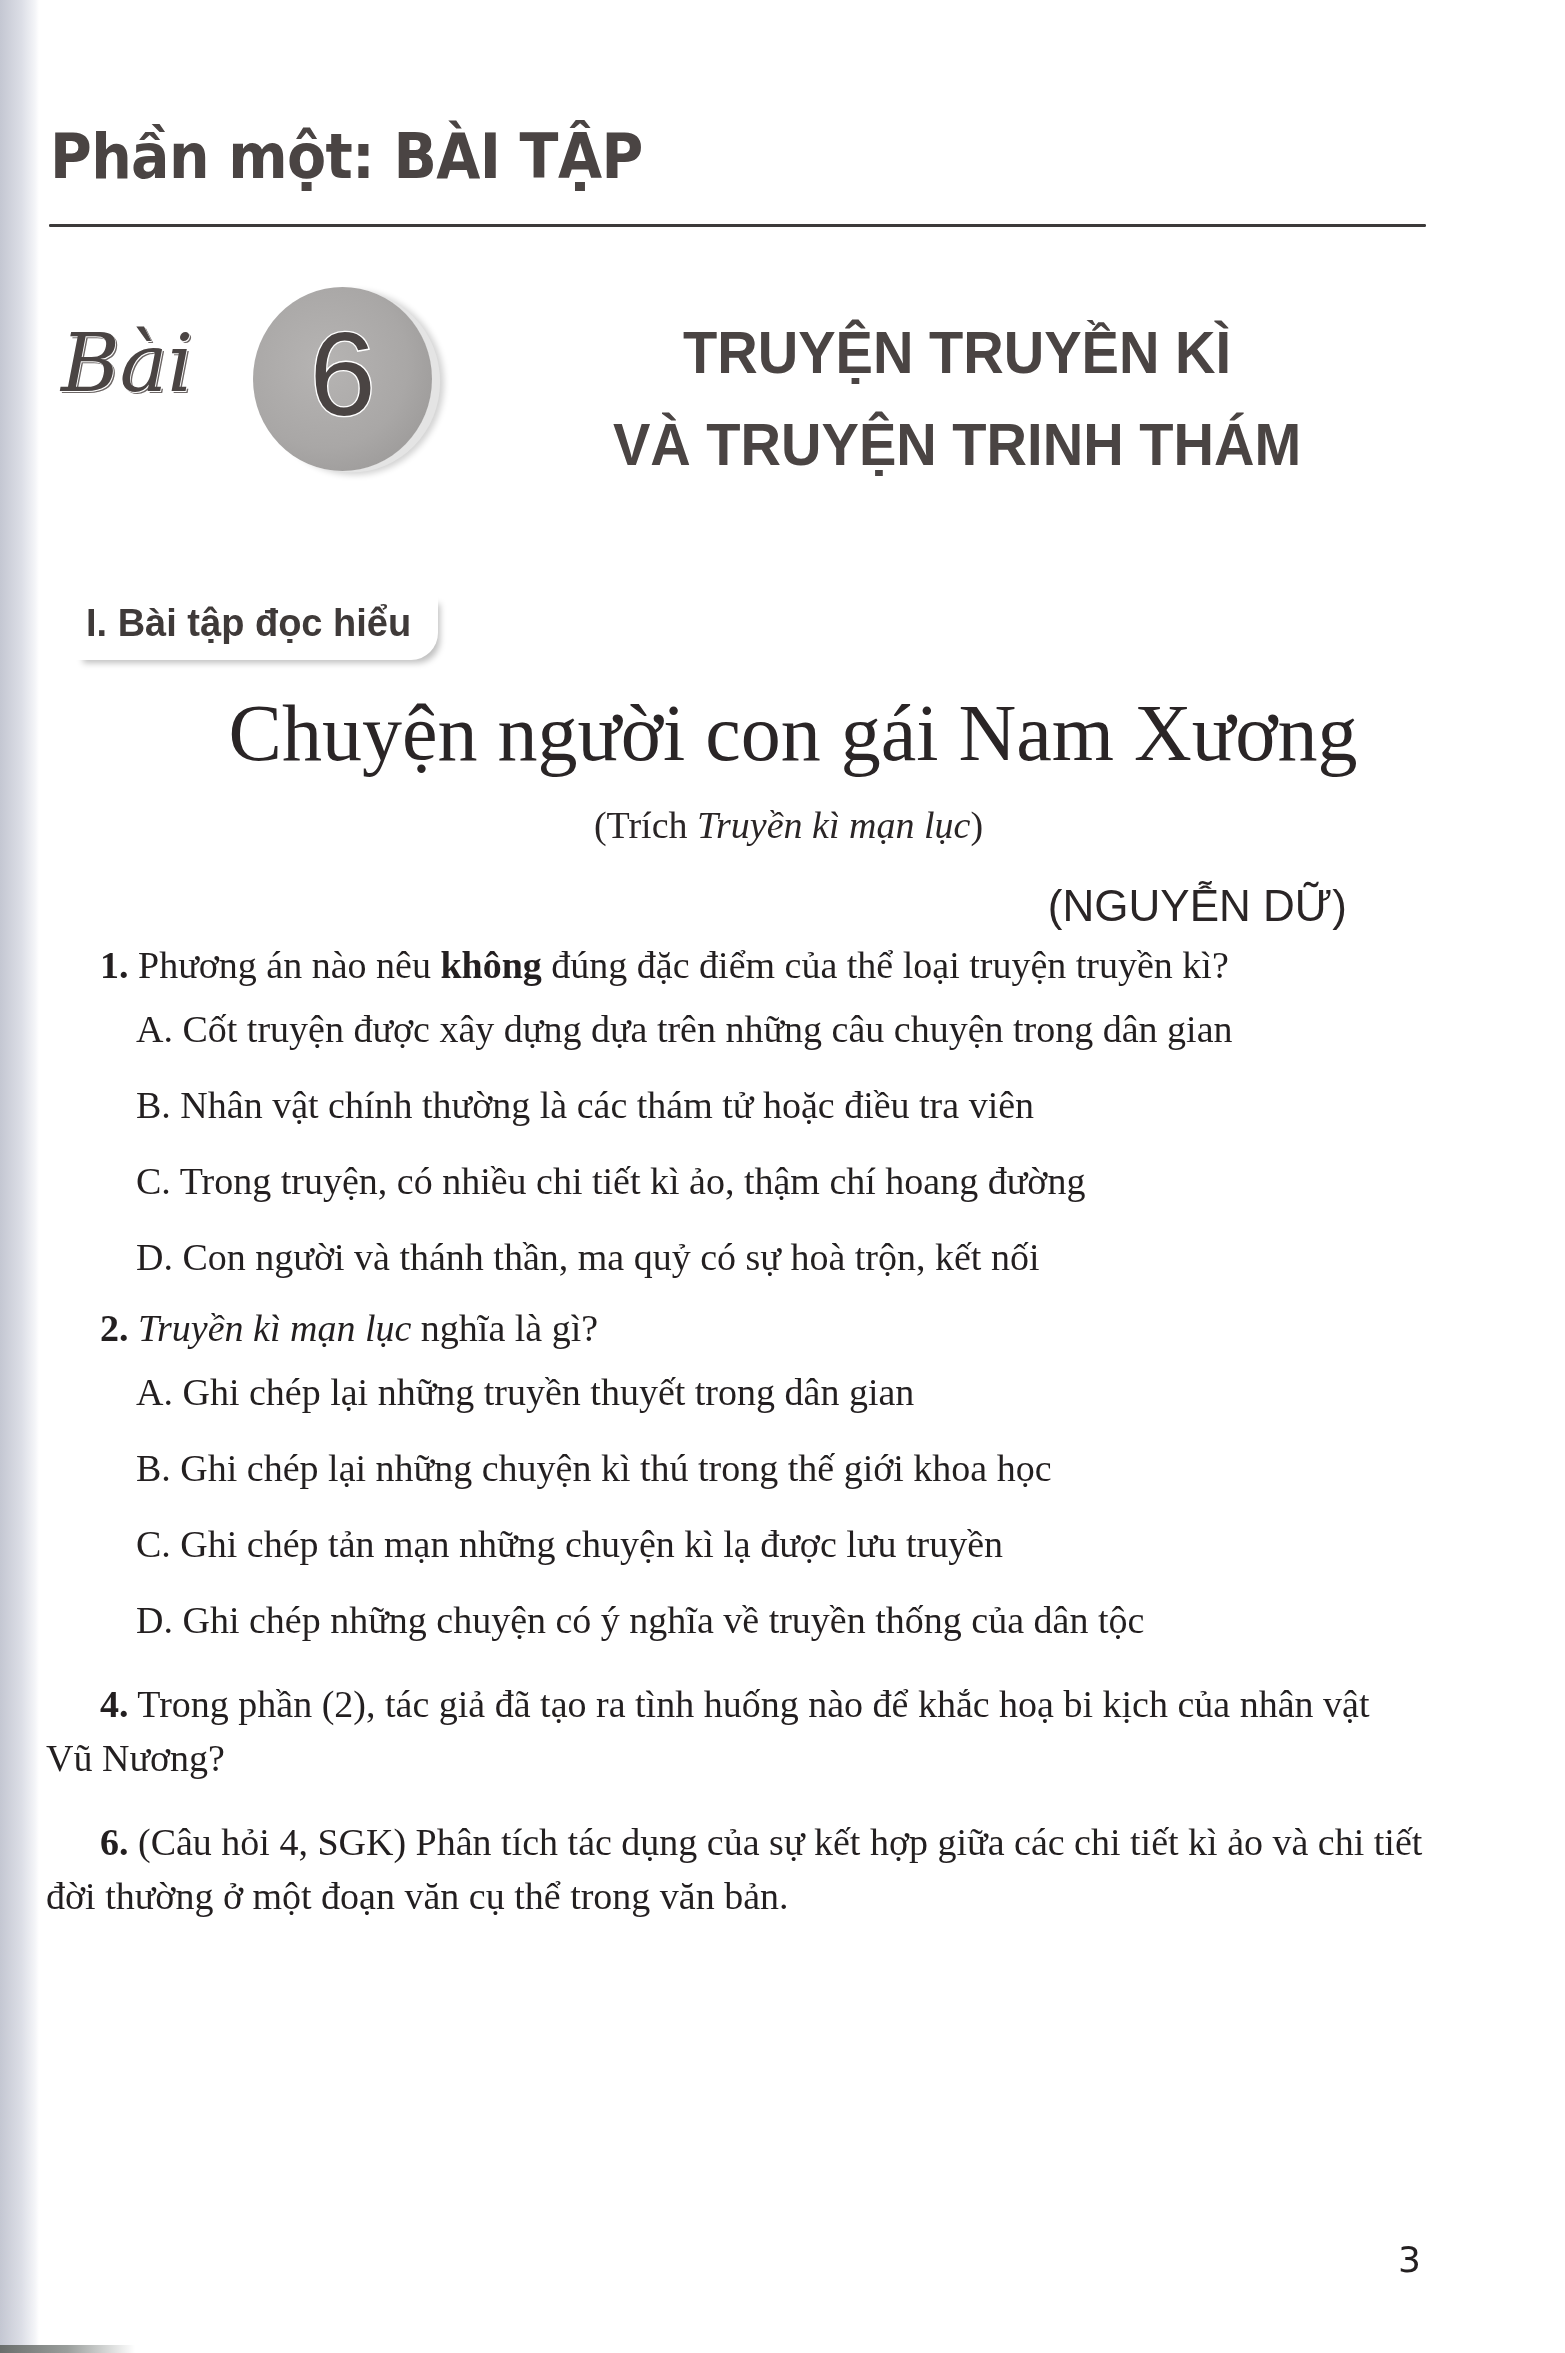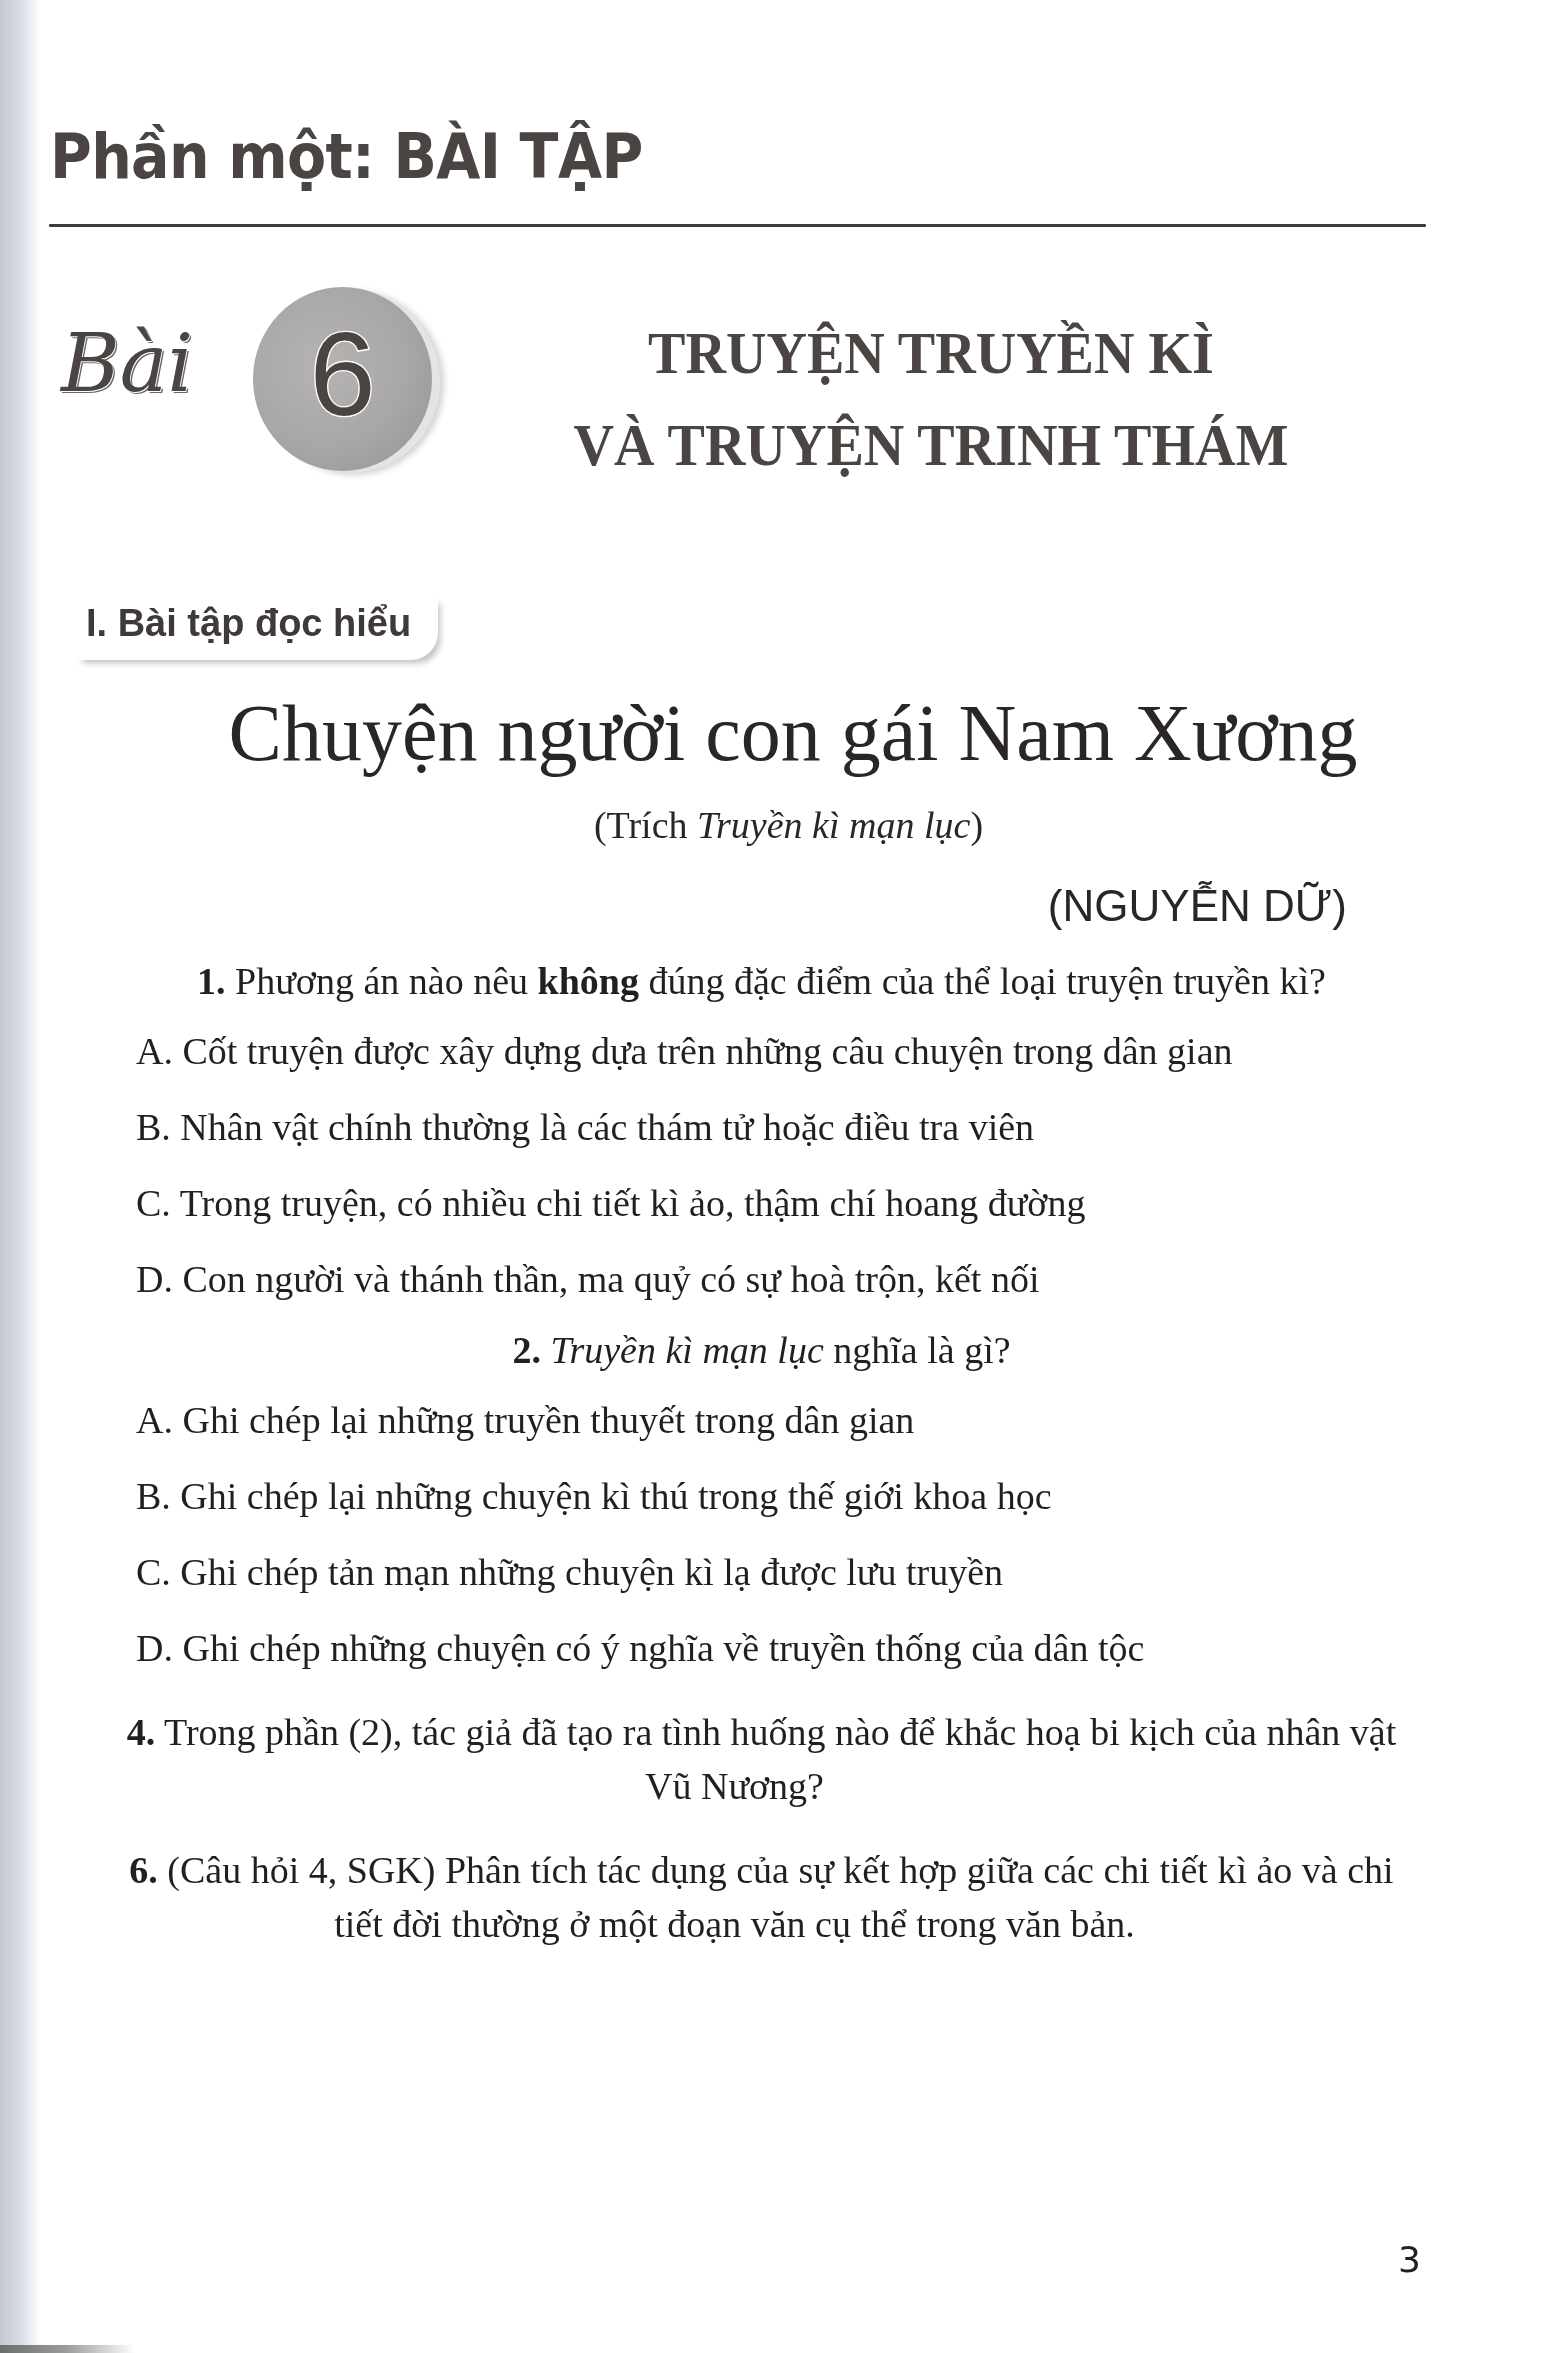--- a/index.html
+++ b/index.html
@@ -40,22 +40,22 @@
     background: radial-gradient(circle at 40% 42%, #b6b4b3 0%, #a9a7a6 55%, #9d9b9a 80%, #bdbbba 100%);
     box-shadow: 9.4px 2.7px 0 -1.3px #e4e4e4, 12px 4px 6.7px rgba(0,0,0,0.18);
   }
   .lesson-number {
     position: absolute; left: 0; right: 0; top: 27px; text-align: center;
     font-family: "Liberation Sans", "DejaVu Sans", sans-serif;
     font-size: 119px; line-height: 119px; color: #4a4443;
     -webkit-text-stroke: 2.7px #ffffff; paint-order: stroke fill;
   }
   .lesson-title {
-    position: absolute; left: 526px; top: 307px; width: 810px;
-    font-family: Liberation Serif, serif; font-weight: bold;
+    position: absolute; left: 552px; top: 307px; width: 810px;
+    font-family: Liberation Sans, sans-serif; font-weight: bold;
     font-size: 59px; line-height: 92px; color: #4a4443; text-align: center;
   }
   .lesson-title div { transform: scaleX(0.95); }
   .section-label {
     position: absolute; left: 74px; top: 594px; padding: 8px 27px 15px 12px;
     font-family: "Liberation Sans", "DejaVu Sans", sans-serif; font-weight: bold;
     font-size: 38px; color: #3f3a39; white-space: nowrap;
     border-bottom-right-radius: 27px;
     box-shadow: 5.4px 6.7px 6.7px -4px rgba(0,0,0,0.25);
     text-align: right;
@@ -71,21 +71,21 @@
   .story-source i { font-style: italic; }
   .story-author {
     position: absolute; right: 219px; top: 881px;
     font-family: "Liberation Sans", "DejaVu Sans", sans-serif;
     font-size: 44px; color: #2a2526;
   }
   .questions {
     position: absolute; left: 46px; top: 938px; width: 1377px;
     font-size: 38px; line-height: 54px; color: #231f20;
   }
-  .q { margin: 16px; padding: 0; text-align: center; }
+  .q { margin: 0; padding: 0; }
   .q-first { padding-left: 54px; }
   .q-indent { text-indent: 54px; }
   .q-number { font-weight: bold; }
   .option { padding-left: 90px; margin-top: 22px; }
   .q + .option { margin-top: 10px; }
   .gap-mc { margin-top: 17px; }
   .gap-para { margin-top: 30px; }
   .page-number {
     position: absolute; left: 1398px; top: 2239px;
     font-family: "DejaVu Sans", "Liberation Sans", sans-serif;

